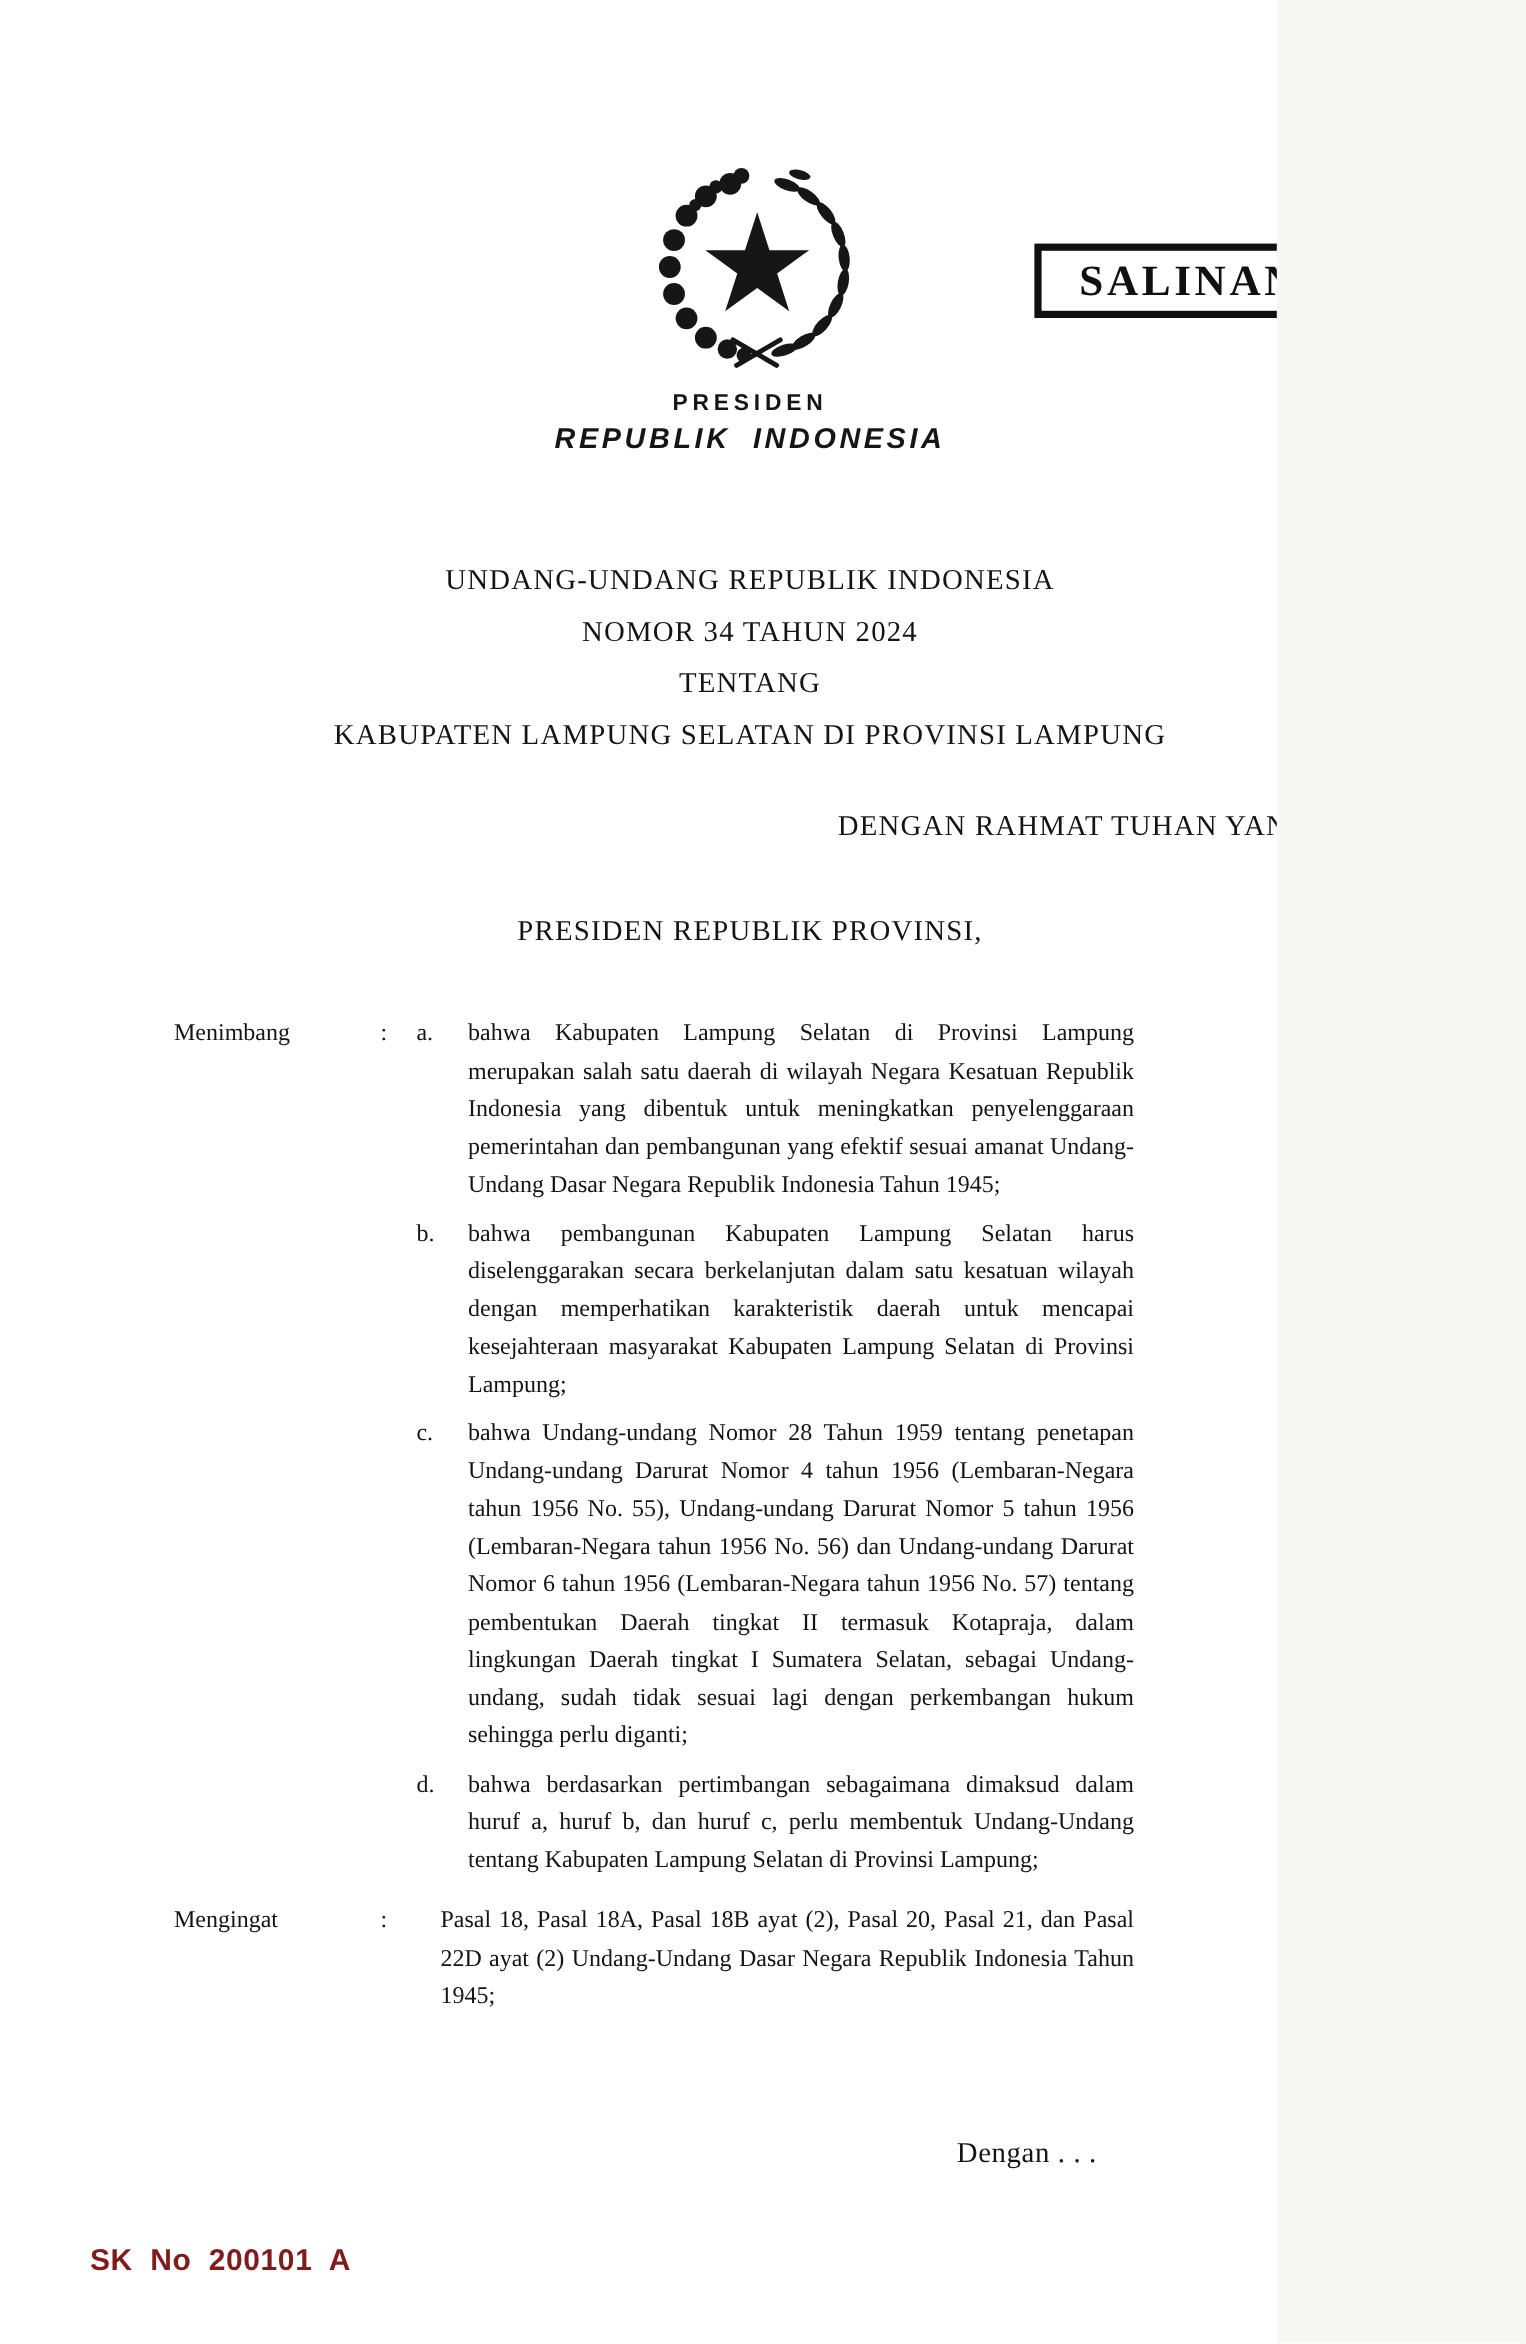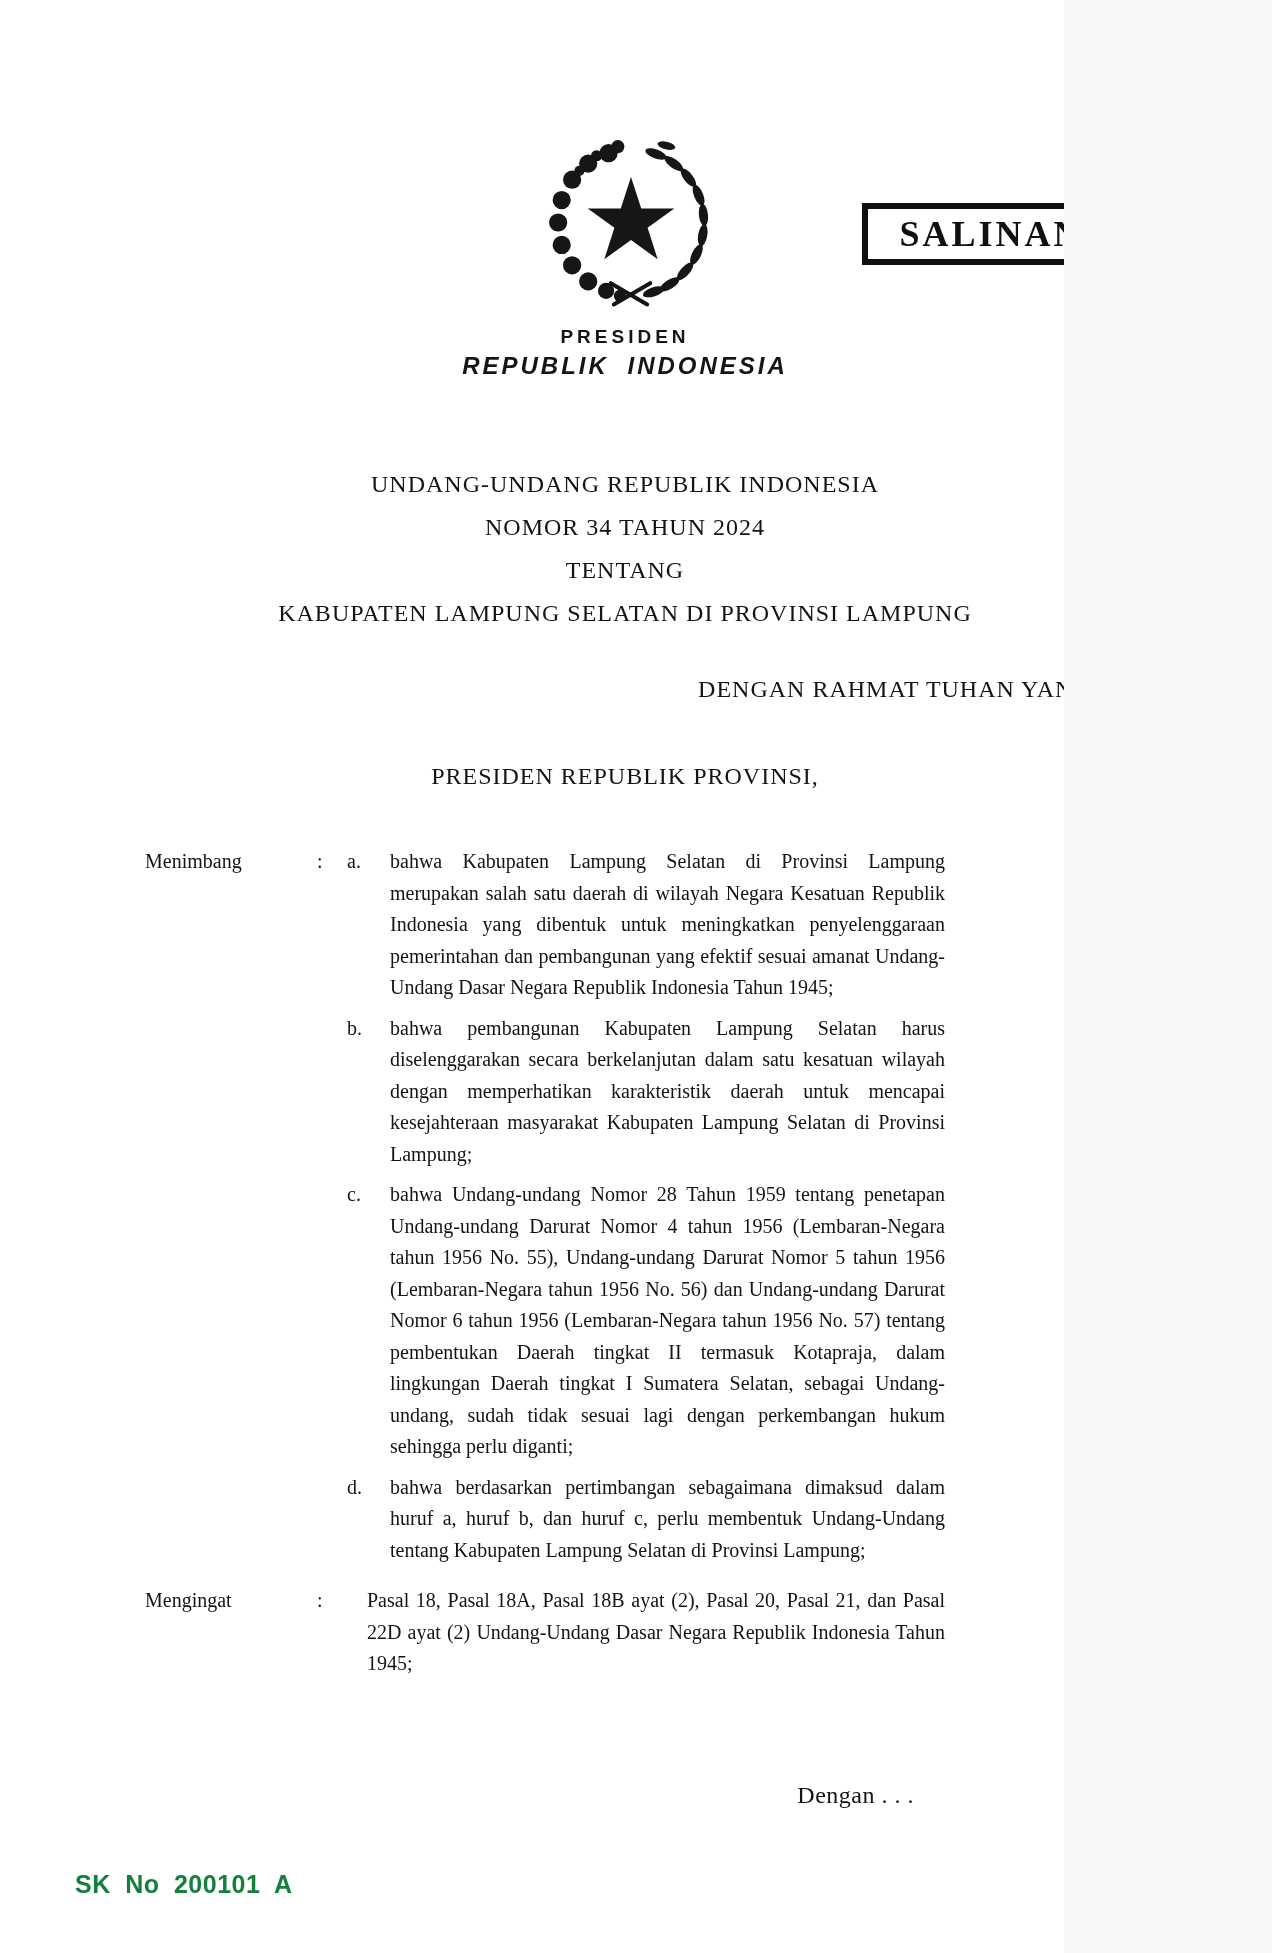--- a/index.html
+++ b/index.html
@@ -62,21 +62,21 @@
   .legal-text{flex:1 1 auto;padding-left:20px;text-align:justify;}
   
   .catchword{
     position:absolute;top:1782px;right:150px;
     font-size:24px;letter-spacing:0.5px;font-family:Liberation Serif, serif;
   }
   .sk-number{
     position:absolute;left:75px;top:1870px;
     font-family:"Liberation Sans", sans-serif;
     font-size:25px;font-weight:bold;word-spacing:7px;letter-spacing:0.5px;
-    color:#15803d;
+    color:#7f1d1d;
   }
 </style>
 </head>
 <body>
 
 <div class="page">
 
   <div class="emblem">
     <svg viewBox="0 0 170 175" width="172" height="178" xmlns="http://www.w3.org/2000/svg">
       <g fill="#161616" stroke="none">

